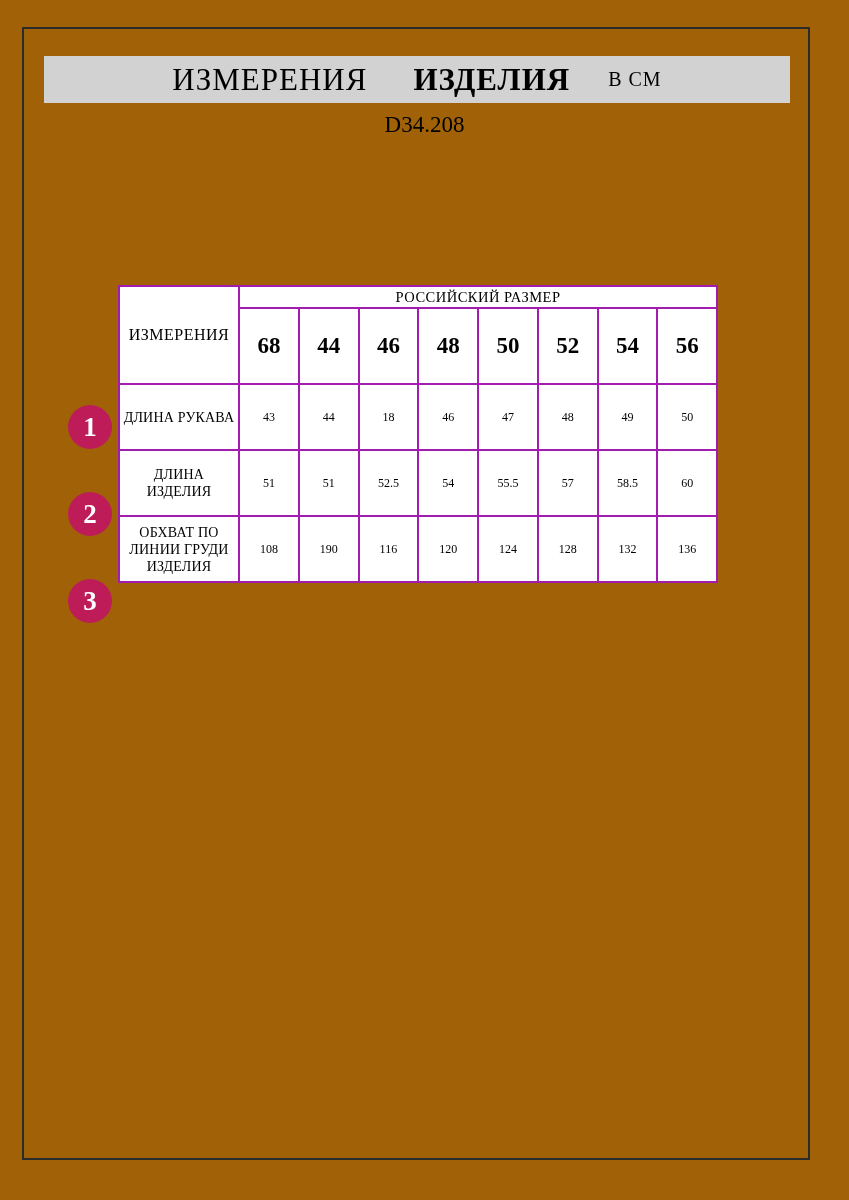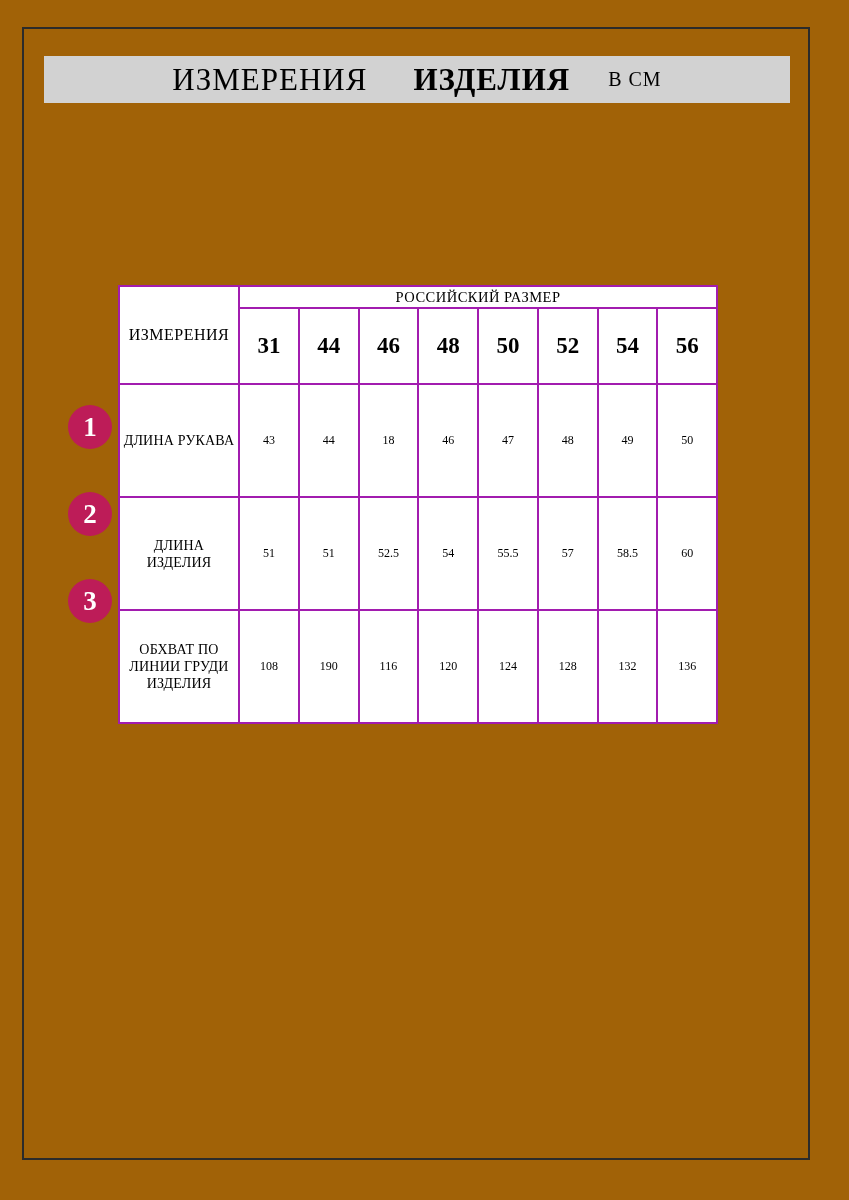--- a/index.html
+++ b/index.html
@@ -42,21 +42,21 @@
     width:600px;
   }
   table.meas th, table.meas td {
     border:2px solid #a21caf;
     text-align:center; vertical-align:middle;
     background:#fff;
   }
   th.corner { width:120px; font-size:16px; font-weight:normal; letter-spacing:0.5px; }
   th.group  { height:22px; font-size:14.5px; font-weight:normal; letter-spacing:0.5px; }
   tr.sizes th { height:76px; font-size:23px; font-weight:bold; }
-  tr.datarow { height:113px;padding-left:23px; }
+  tr.datarow { height:66px;padding-left:23px; }
   td.rowlabel { font-size:14px; white-space:pre-line; line-height:17px; letter-spacing:0.2px; }
   td.val { font-size:12px; }
   .badge {
     position:absolute; left:68px;
     width:44px; height:44px; border-radius:50%;
     display:flex; align-items:center; justify-content:center;
     color:#fff; font-size:27px; font-weight:bold;
   }
   .badge-1 { top:405px; }
   .badge-2 { top:492px; }
@@ -71,41 +71,42 @@
 
 <div class="page">
   <div class="frame"></div>
 
   <div class="title-band" style="background: rgb(210, 210, 210);">
     <span class="t-regular">ИЗМЕРЕНИЯ</span>
     <span class="t-bold">ИЗДЕЛИЯ</span>
     <span class="t-unit">В СМ</span>
   </div>
 
+  <div class="product-code">D34.208</div>
 
 
   <div class="table-area">
     <div class="badge badge-1" style="background: rgb(189, 28, 88);">
       <span>1</span>
     </div>
     <div class="badge badge-2" style="background: rgb(189, 28, 88);">
       <span>2</span>
     </div>
     <div class="badge badge-3" style="background: rgb(189, 28, 88);">
       <span>3</span>
     </div>
 
     <table class="meas">
       <tbody>
           <tr>
         <th class="corner" rowspan="2">ИЗМЕРЕНИЯ</th>
         <th class="group" colspan="8">РОССИЙСКИЙ РАЗМЕР</th>
       </tr>
       <tr class="sizes">
-        <th>31</th>
+        <th>68</th>
         <th>44</th>
         <th>46</th>
         <th>48</th>
         <th>50</th>
         <th>52</th>
         <th>54</th>
         <th>56</th>
       </tr>
       <tr class="datarow">
         <td class="rowlabel">ДЛИНА РУКАВА</td>

